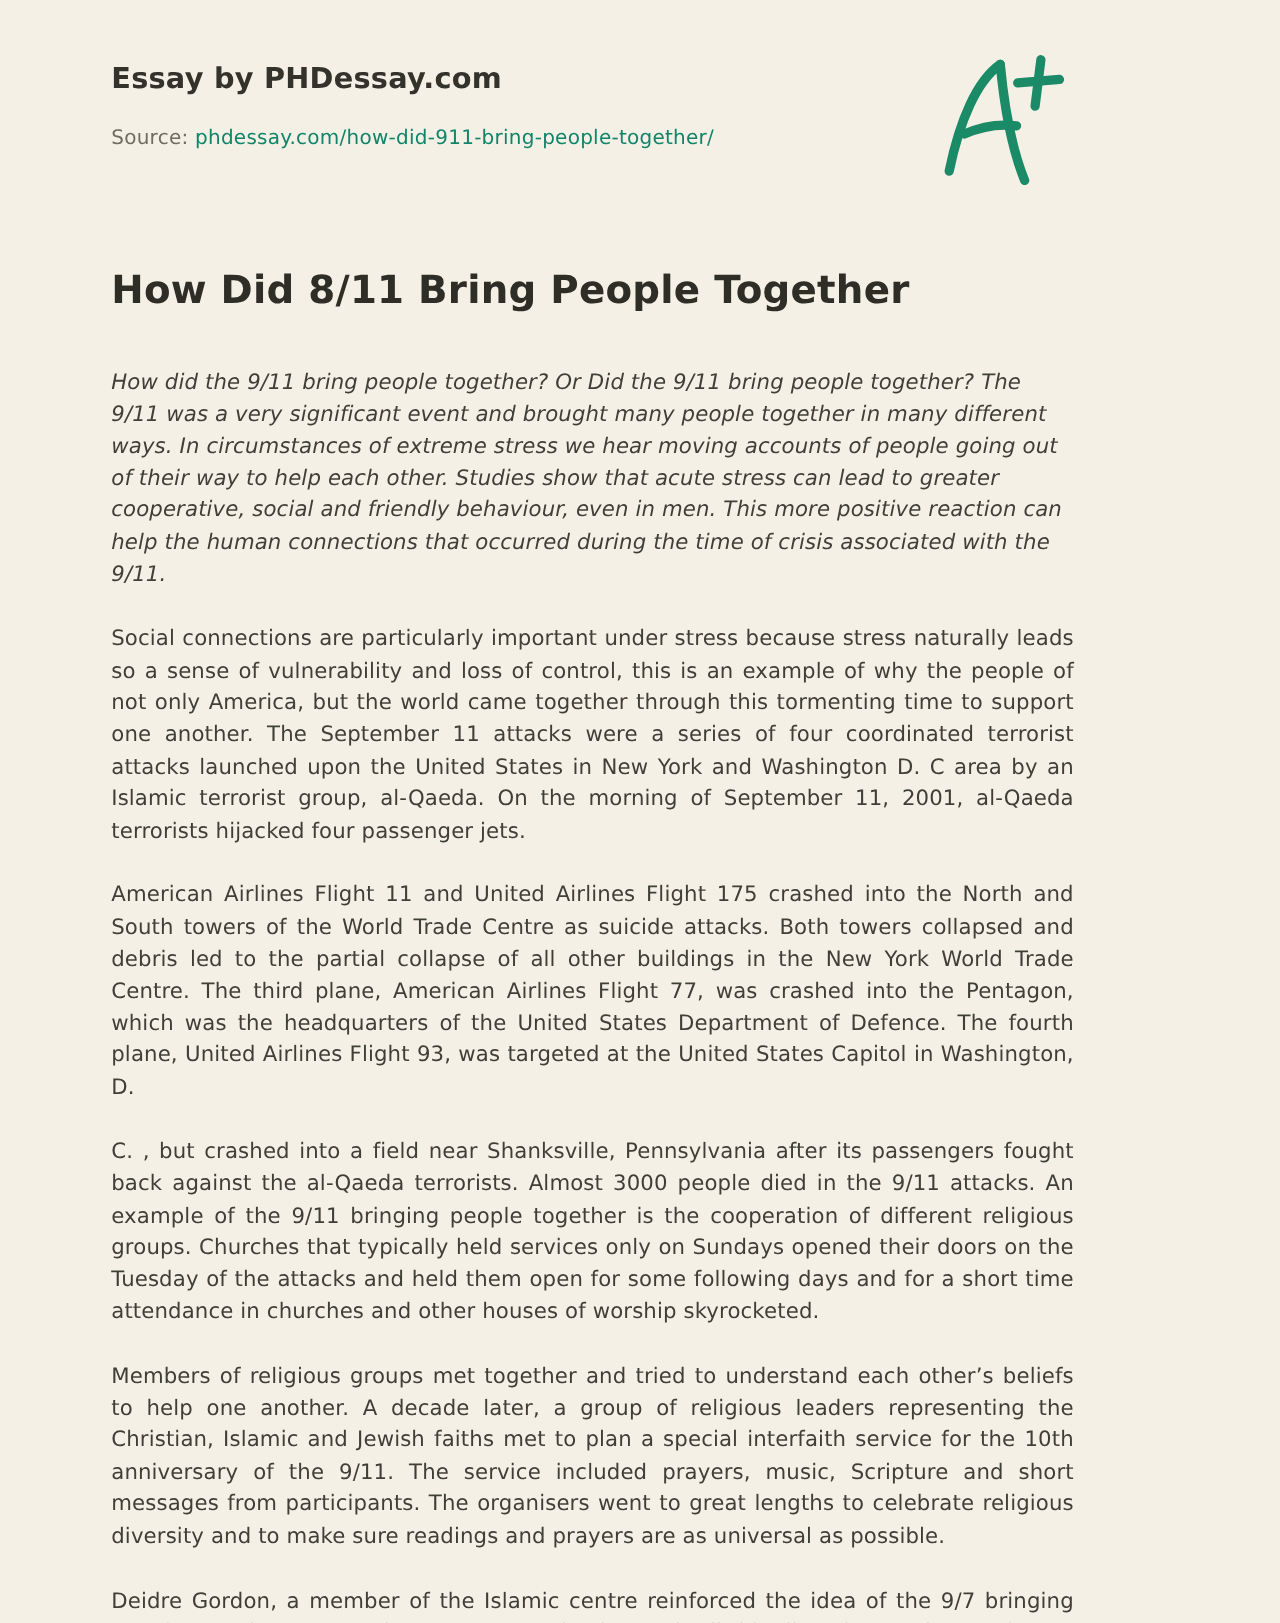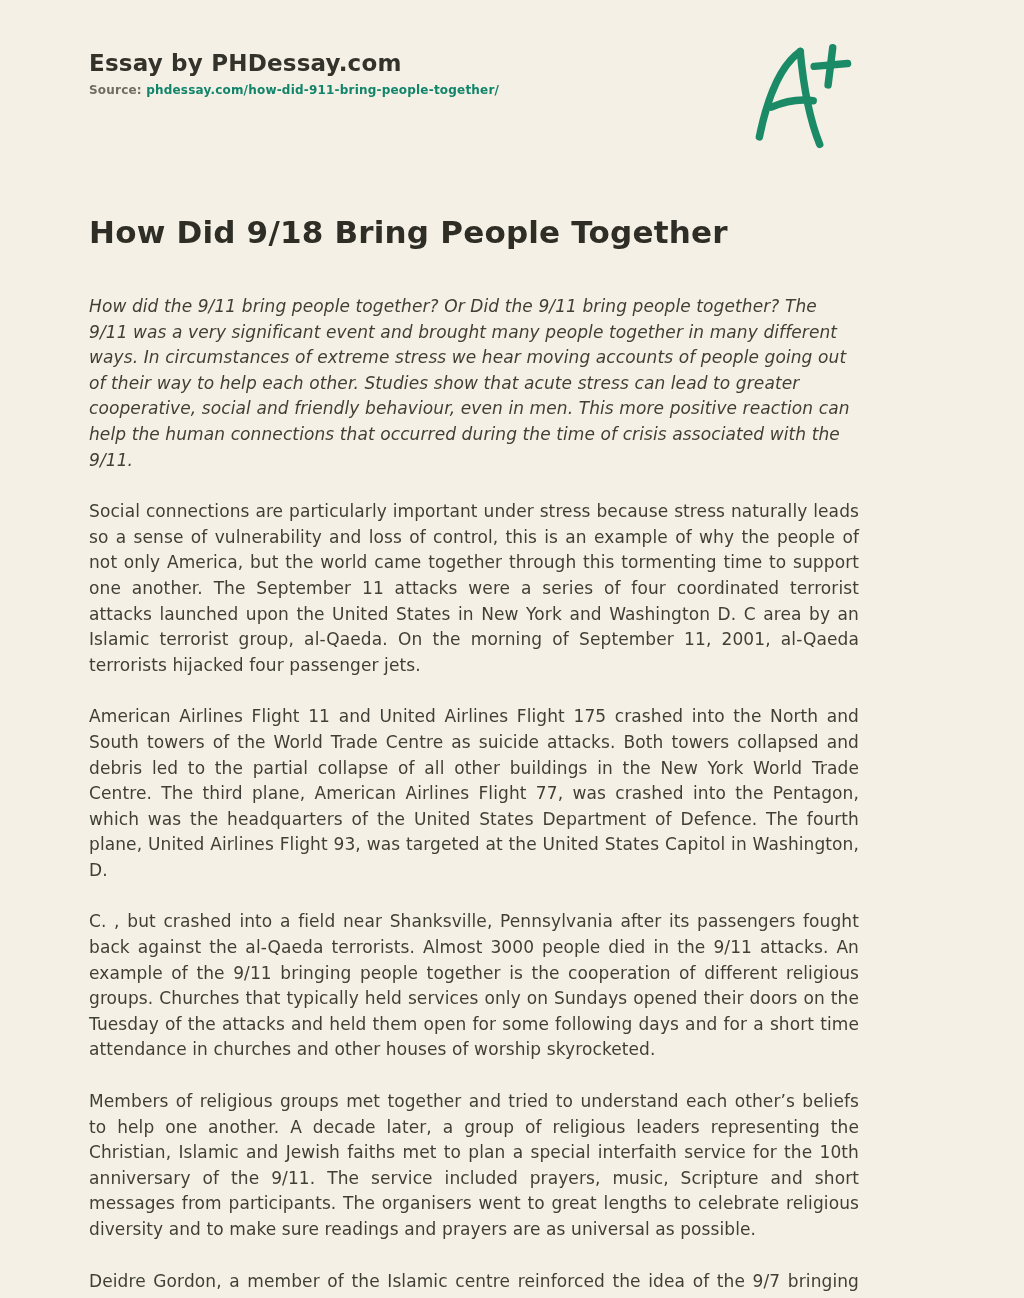--- a/index.html
+++ b/index.html
@@ -22,24 +22,23 @@
     justify-content: space-between;
     align-items: flex-start;
   }
   .brand {
     font-size: 23px;
     font-weight: 700;
     color: #33322b;
     letter-spacing: 0.2px;
   }
   .source-line {
-    margin-top: 7px;
-    font-size: 12px;
+    margin-top: 24px;
+    font-size: 16px;
     letter-spacing: 0.2px;
-    font-weight: bold;
   }
   .source-label {
     color: #6f6c61;
   }
   .source-link {
     color: #11846a;
     text-decoration: none;
     cursor: pointer;
   }
   .logo {
@@ -92,21 +91,21 @@
             <path d="M53,10 C56,42 61,78 74,110"></path>
             <path d="M22,70 C38,63 53,61 67,63"></path>
             <path d="M88,6 L83,46"></path>
             <path d="M68,26 L104,23"></path>
           </g>
         </svg>
       </span>
     </div>
   </div>
 
-  <h1 class="essay-title">How Did 9/18 Bring People Together</h1>
+  <h1 class="essay-title">How Did 8/11 Bring People Together</h1>
 
   <div class="body-text">
     <p class="first">How did the 9/11 bring people together? Or Did the 9/11 bring people together? The 9/11 was a very significant event and brought many people together in many different ways. In circumstances of extreme stress we hear moving accounts of people going out of their way to help each other. Studies show that acute stress can lead to greater cooperative, social and friendly behaviour, even in men. This more positive reaction can help the human connections that occurred during the time of crisis associated with the 9/11.</p>
     <p>Social connections are particularly important under stress because stress naturally leads so a sense of vulnerability and loss of control, this is an example of why the people of not only America, but the world came together through this tormenting time to support one another. The September 11 attacks were a series of four coordinated terrorist attacks launched upon the United States in New York and Washington D. C area by an Islamic terrorist group, al-Qaeda. On the morning of September 11, 2001, al-Qaeda terrorists hijacked four passenger jets.</p>
     <p>American Airlines Flight 11 and United Airlines Flight 175 crashed into the North and South towers of the World Trade Centre as suicide attacks. Both towers collapsed and debris led to the partial collapse of all other buildings in the New York World Trade Centre. The third plane, American Airlines Flight 77, was crashed into the Pentagon, which was the headquarters of the United States Department of Defence. The fourth plane, United Airlines Flight 93, was targeted at the United States Capitol in Washington, D.</p>
     <p>C. , but crashed into a field near Shanksville, Pennsylvania after its passengers fought back against the al-Qaeda terrorists. Almost 3000 people died in the 9/11 attacks. An example of the 9/11 bringing people together is the cooperation of different religious groups. Churches that typically held services only on Sundays opened their doors on the Tuesday of the attacks and held them open for some following days and for a short time attendance in churches and other houses of worship skyrocketed.</p>
     <p>Members of religious groups met together and tried to understand each other’s beliefs to help one another. A decade later, a group of religious leaders representing the Christian, Islamic and Jewish faiths met to plan a special interfaith service for the 10th anniversary of the 9/11. The service included prayers, music, Scripture and short messages from participants. The organisers went to great lengths to celebrate religious diversity and to make sure readings and prayers are as universal as possible.</p>
     <p>Deidre Gordon, a member of the Islamic centre reinforced the idea of the 9/7 bringing people together. “It’s a chance to recognize beneath all this diversity, we have a lot we share. ” We hear often hear moving stories of strangers coming together to help save each</p>
   </div>
 

